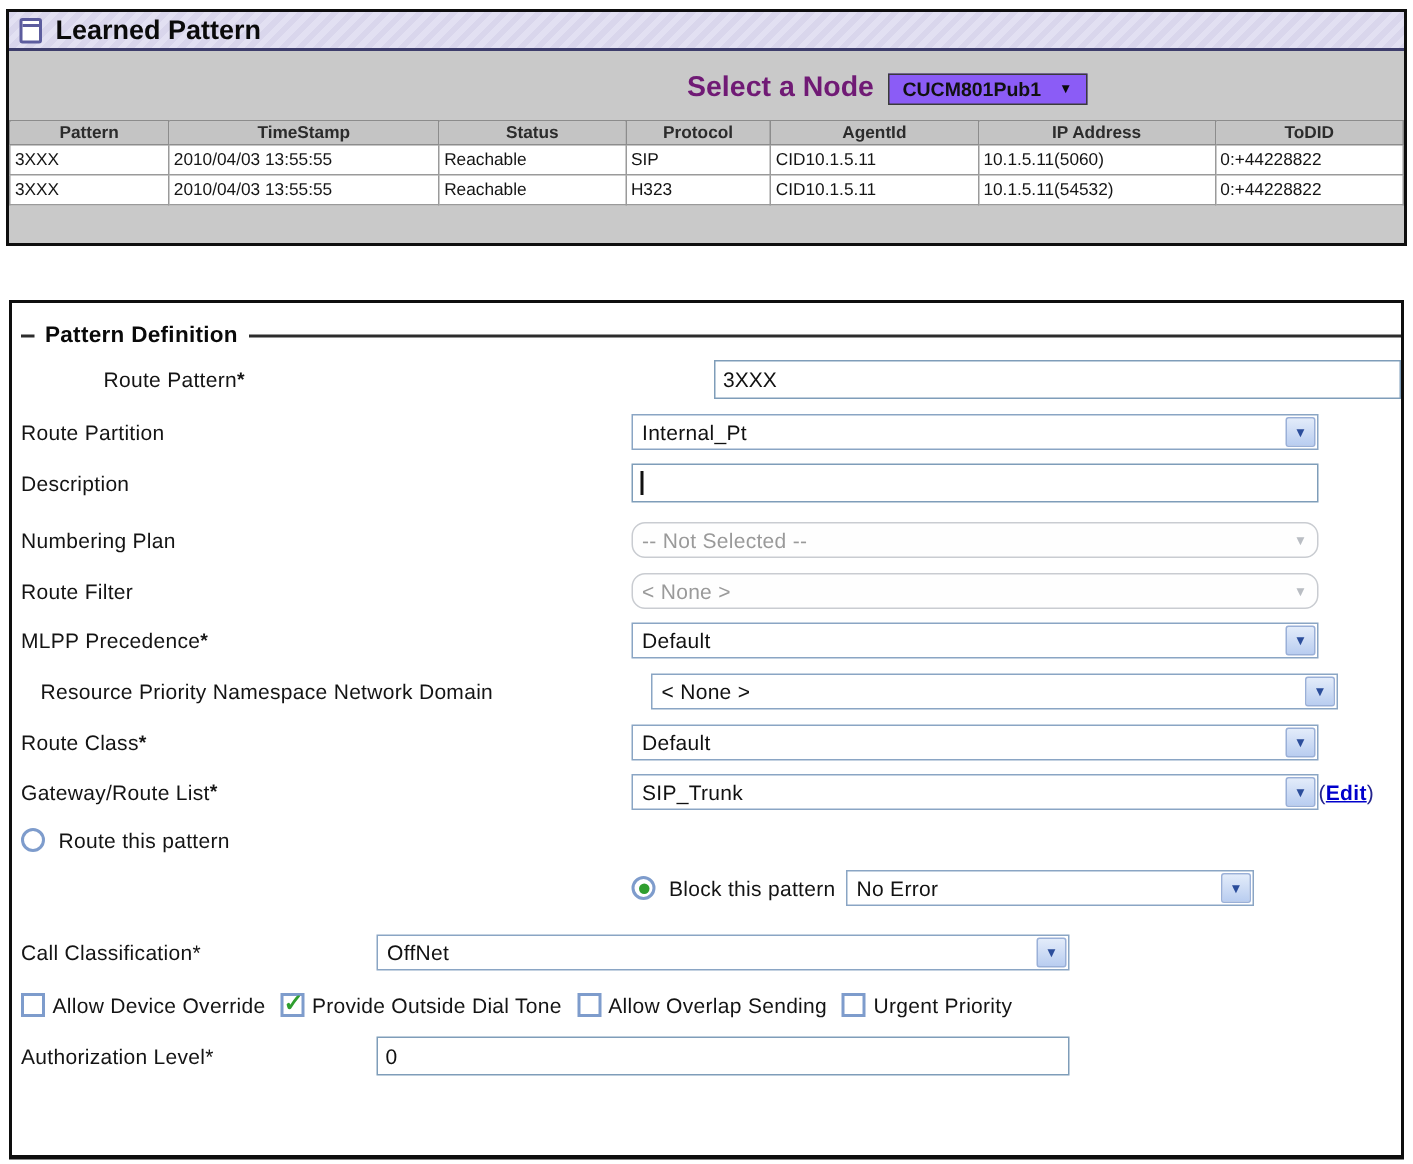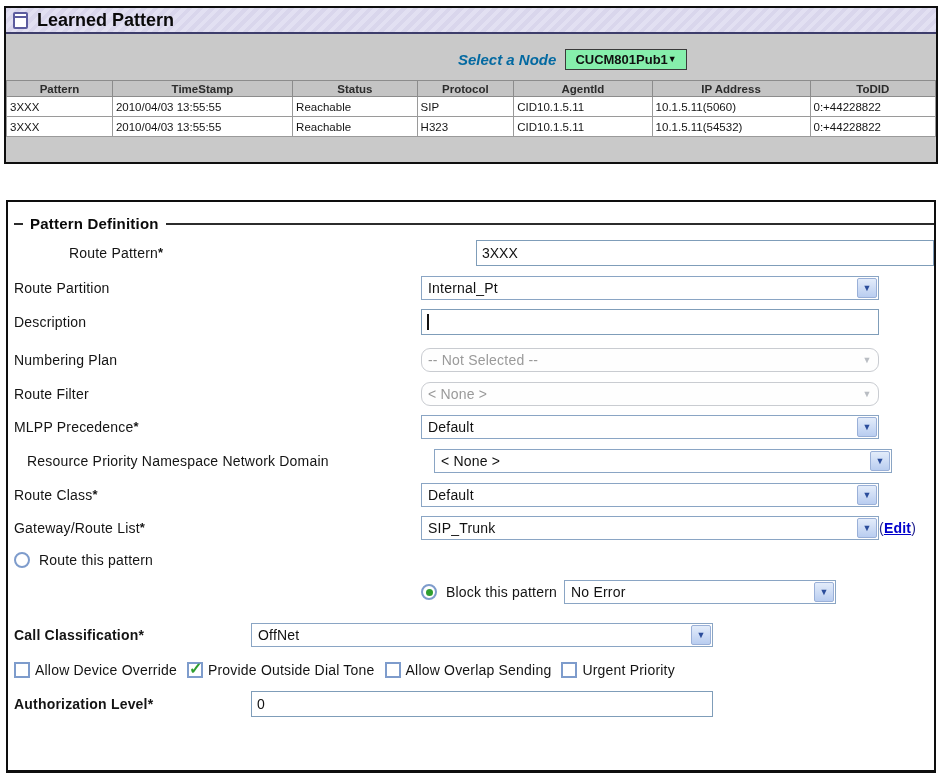--- a/index.html
+++ b/index.html
@@ -25,24 +25,24 @@
   }
   .lp-panel-icon::after {
     content:""; position:absolute; left:0; right:0; top:2px; height:2px; background:#5c5c9e;
   }
   .lp-title { font-weight:bold; font-size:18px; color:#0a0a0a; }
 
   .node-row {
     margin-top:13px; display:flex; align-items:center; gap:9px; padding-left:452px;
     height:24px;
   }
-  .node-label { font-weight:bold; font-size:15px; color:#0369a1;font-style:italic; }
+  .node-label { font-weight:bold; font-size:19px; color:#701a75; }
   .node-select {
-    display:flex; align-items:center; height:21px; padding:0 9px;
-    background:#86efac; border:1px solid #3a3a3a; font-weight:bold; font-size:13px;
+    display:flex; align-items:center; gap:12px; height:21px; padding:0 9px;
+    background:#8b5cf6; border:1px solid #3a3a3a; font-weight:bold; font-size:13px;
     cursor:default;
   }
   .node-select .tri { font-size:9px; color:#0a0a0a; line-height:1; }
 
   table.lp-table {
     width:100%; border-collapse:collapse; margin-top:9px;
     font-size:11.5px; background:#fff; table-layout:fixed;
   }
   .lp-table th {
     background:#c4c4c4; border:1px solid #8c8c8c; font-weight:bold; color:#2c2c2c;
@@ -65,21 +65,21 @@
   .legend-row::before { content:""; width:9px; border-top:2px solid #2c2c2c; }
   .legend-row .legend-text { padding:0 7px; }
   .legend-row::after { content:""; flex:1; border-top:2px solid #2c2c2c; margin-right:0px; }
 
   .frow {
     display:flex; align-items:center; padding-left:6px;
     font-size:14px; letter-spacing:0.2px; color:#141414;
   }
   .flabel { width:407px; flex:none; }
   .flabel .req { font-weight:bold; vertical-align:top; font-size:13px; }
-  .flabel-narrow { width:237px; flex:none;font-weight:bold; }
+  .flabel-narrow { width:237px; flex:none; }
   .spacer { width:407px; flex:none; }
 
   input.ti {
     width:458px; height:26px; border:1px solid #7f9db9; padding:0 5px;
     font-family:"Liberation Sans", sans-serif; font-size:14px; color:#111;
     background:#fff; outline:none;
   }
   input.ti.narrow { width:462px; }
   .ti-wrap { position:relative; width:458px; }
   .ti-wrap input.ti { width:100%; }

